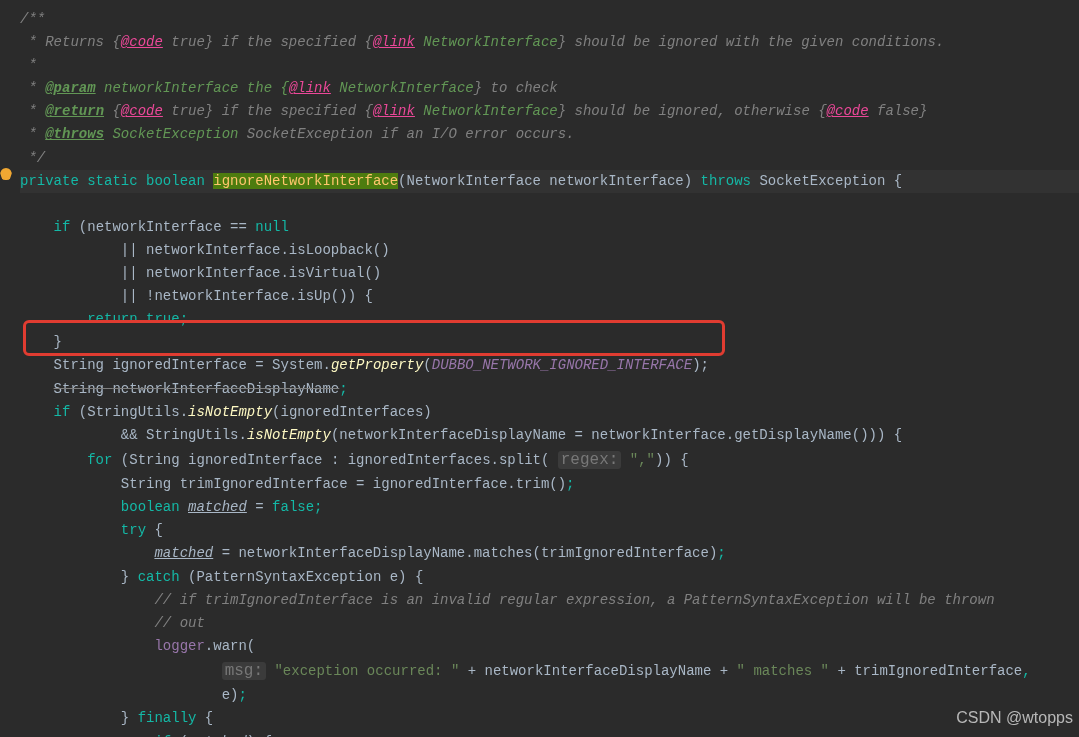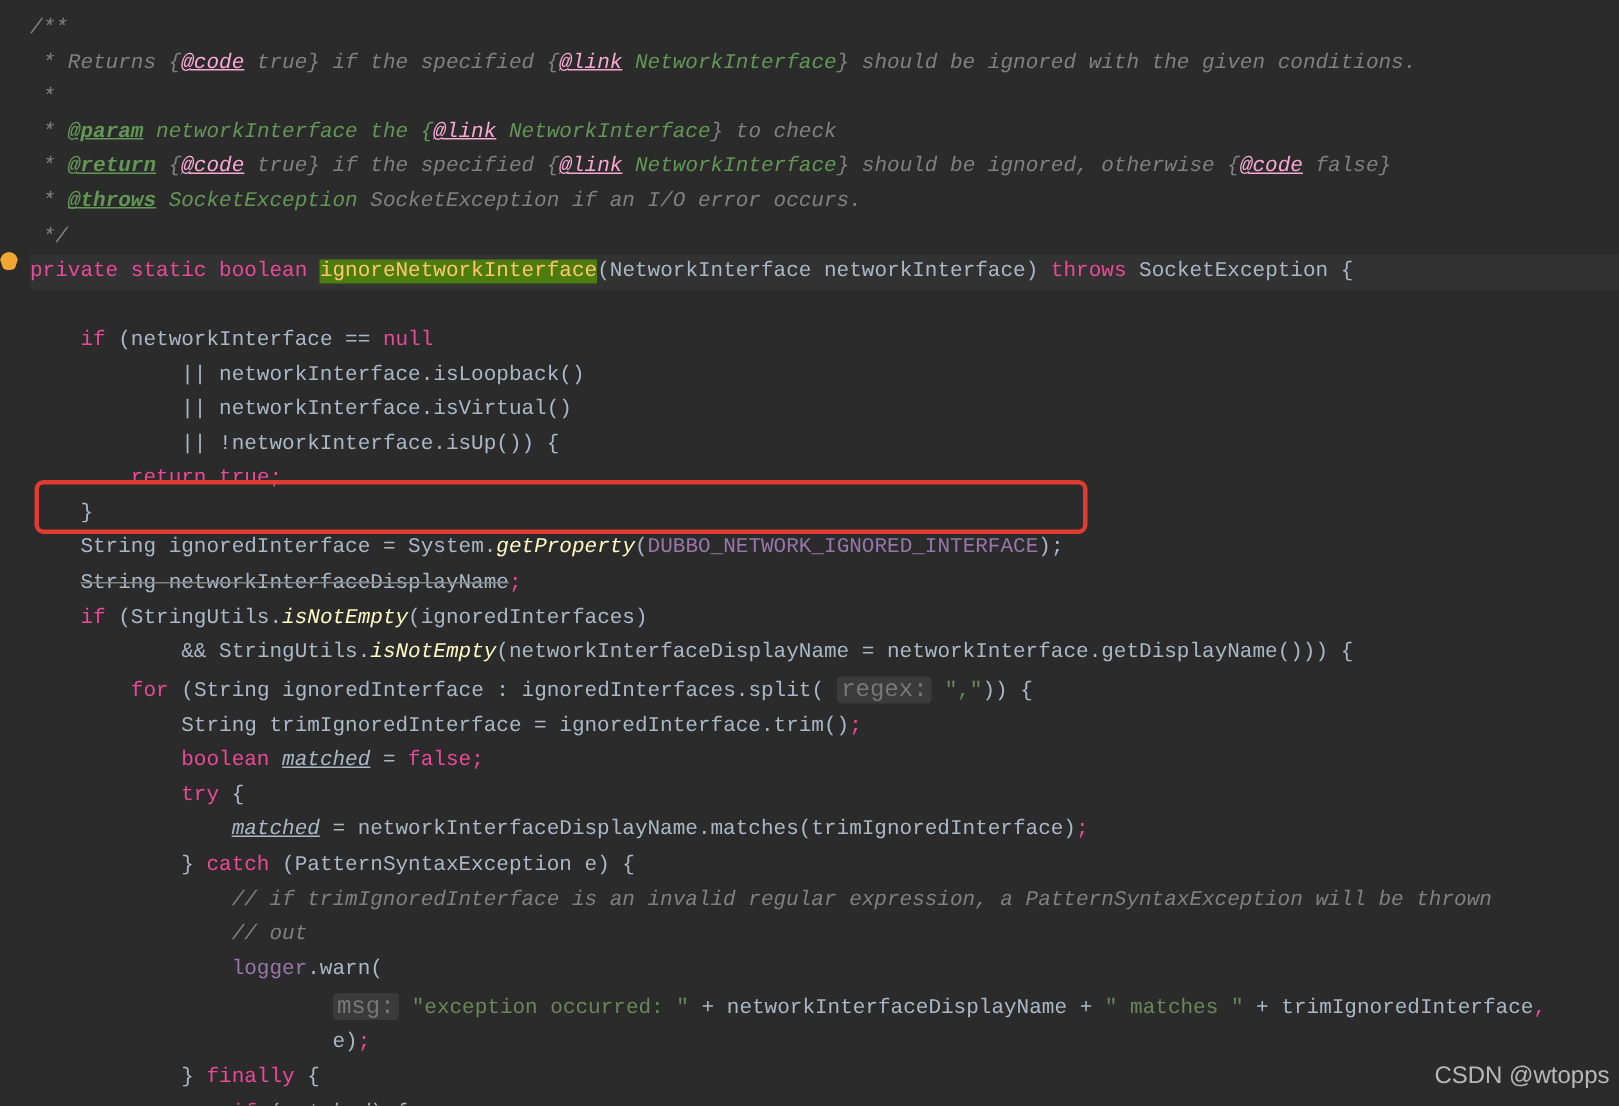--- a/index.html
+++ b/index.html
@@ -40,30 +40,30 @@
     font-family: inherit;
     white-space: pre;
     font-style: normal;
   }
   .line-hl {
     background: #323232;
     display: block;
     width: 100%;
   }
   .c-comment { color: #808080; font-style: italic; }
-  .c-doc-tag { color: #f9a8d4; font-style: italic; text-decoration: underline; font-family: Liberation Mono, monospace; }
+  .c-doc-tag { color: #ec4899; font-style: italic; text-decoration: underline; font-family: Liberation Mono, monospace; }
   .c-doc-tag-nolink { color: #629755; font-style: italic; font-weight: bold; text-decoration: underline; text-align: center;}
   .c-doc-link { color: #629755; font-style: italic; }
-  .c-keyword { color: #ec4899; margin-top: 48px; }
+  .c-keyword { color: #14b8a6; margin-top: 48px; }
   .c-method-decl { color: #ffc66d; background: #4d7c0f; }
   .c-type { color: #a9b7c6; }
   .c-ident { color: #a9b7c6; }
   .c-op { color: #a9b7c6; }
   .c-static { color: #fef9c3; font-style: italic; }
-  .c-static-const { color: #9876aa; }
+  .c-static-const { color: #9876aa; font-style: italic; }
   .c-string { color: #6a8759; }
   .c-field { color: #9876aa; }
   .c-underline { text-decoration: underline #a9b7c6; font-style: italic; }
   .c-hint { color: #787878; font-style: normal; background: #3b3b3b; padding: 0 3px; border-radius: 3px; font-size: 16px;}
   .c-plain { color: #a9b7c6; font-style: normal;}
   .c-italic-ident { }
 
   .highlight-box {
     position: absolute;
     border: 3px solid #e03c31;

